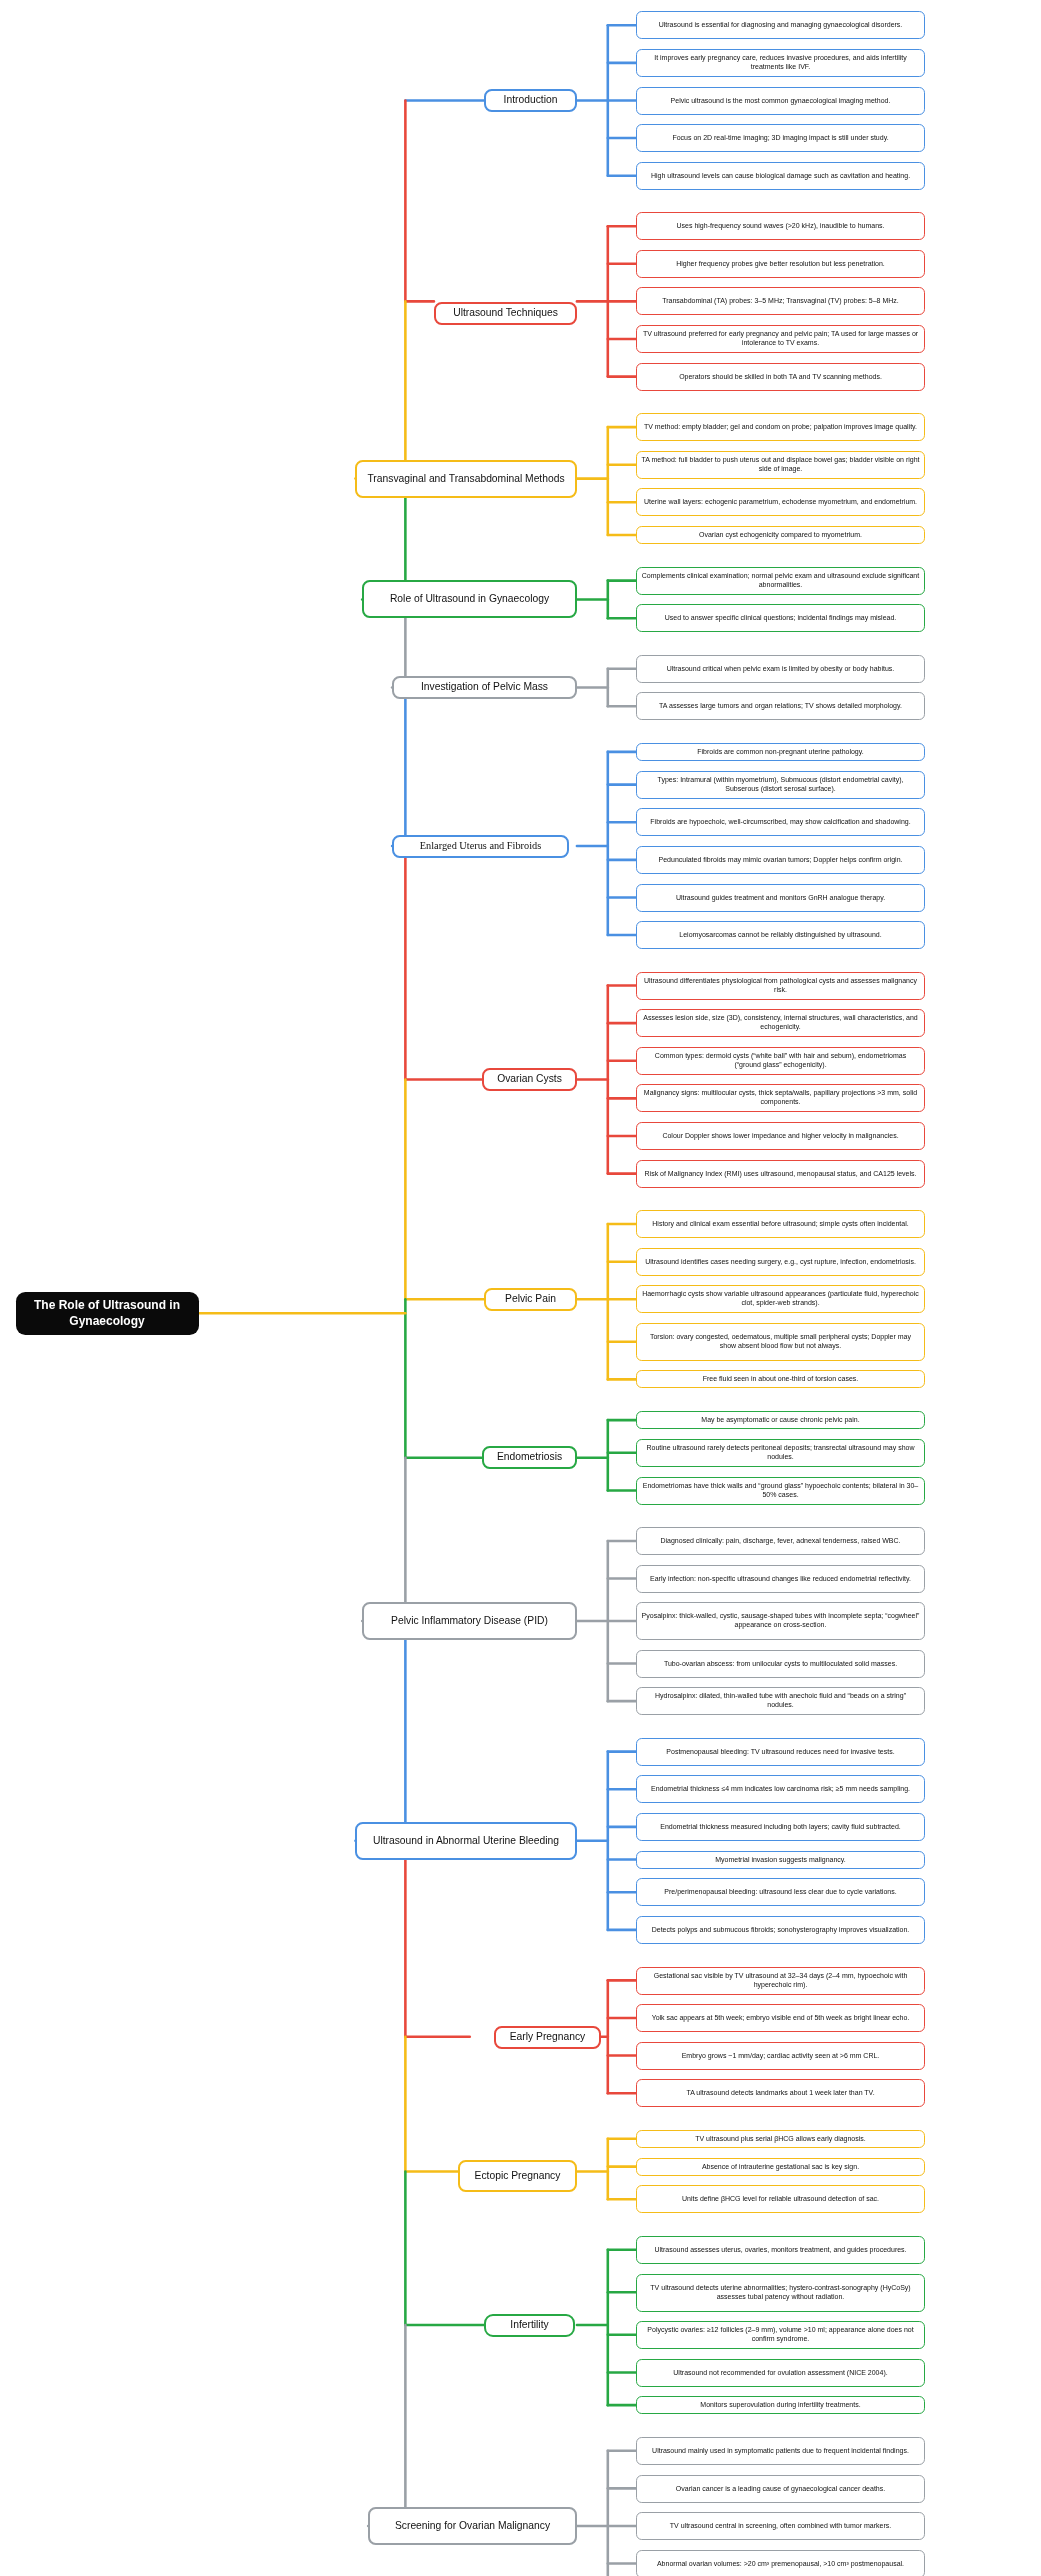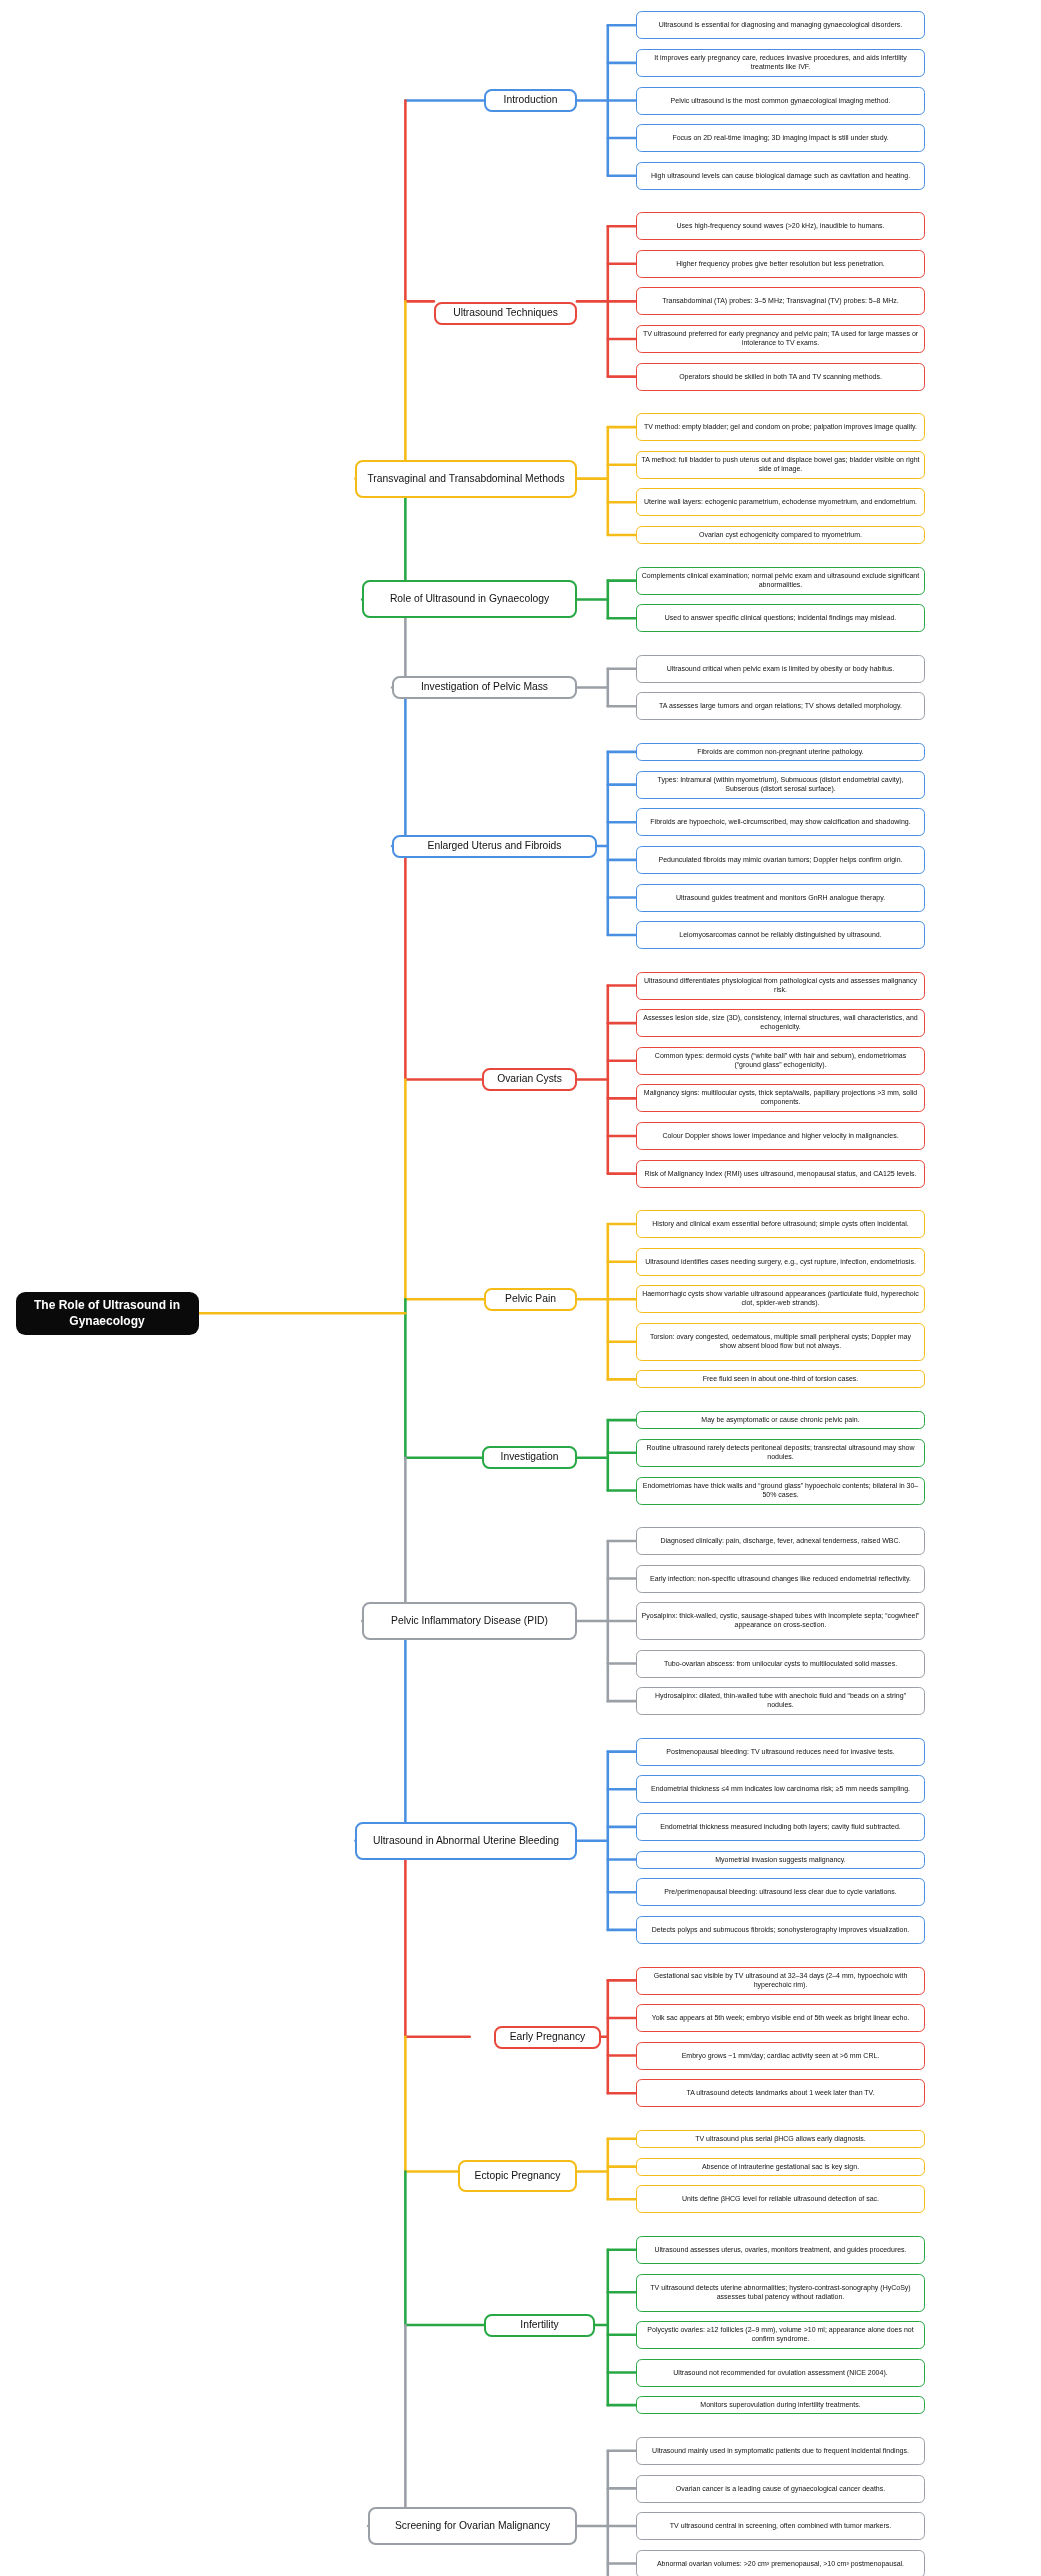--- a/index.html
+++ b/index.html
@@ -210,38 +210,38 @@
       <div class="node branch" style="left: 362px; top: 580px; width: 215px; height: 38px; border-color: rgb(39, 168, 68);">Role of Ultrasound in Gynaecology</div>
       <div class="node leaf" style="left: 636px; top: 655px; width: 289px; height: 28px; border-color: rgb(154, 160, 166);">Ultrasound critical when pelvic exam is limited by obesity or body habitus.</div>
       <div class="node leaf" style="left: 636px; top: 692px; width: 289px; height: 28px; border-color: rgb(154, 160, 166);">TA assesses large tumors and organ relations; TV shows detailed morphology.</div>
       <div class="node branch" style="left: 392px; top: 676px; width: 185px; height: 23px; border-color: rgb(154, 160, 166);">Investigation of Pelvic Mass</div>
       <div class="node leaf" style="left: 636px; top: 743px; width: 289px; height: 18px; border-color: rgb(74, 144, 226);">Fibroids are common non-pregnant uterine pathology.</div>
       <div class="node leaf" style="left: 636px; top: 771px; width: 289px; height: 28px; border-color: rgb(74, 144, 226);">Types: Intramural (within myometrium), Submucous (distort endometrial cavity), Subserous (distort serosal surface).</div>
       <div class="node leaf" style="left: 636px; top: 808px; width: 289px; height: 28px; border-color: rgb(74, 144, 226);">Fibroids are hypoechoic, well-circumscribed, may show calcification and shadowing.</div>
       <div class="node leaf" style="left: 636px; top: 846px; width: 289px; height: 28px; border-color: rgb(74, 144, 226);">Pedunculated fibroids may mimic ovarian tumors; Doppler helps confirm origin.</div>
       <div class="node leaf" style="left: 636px; top: 884px; width: 289px; height: 28px; border-color: rgb(74, 144, 226);">Ultrasound guides treatment and monitors GnRH analogue therapy.</div>
       <div class="node leaf" style="left: 636px; top: 921px; width: 289px; height: 28px; border-color: rgb(74, 144, 226);">Leiomyosarcomas cannot be reliably distinguished by ultrasound.</div>
-      <div class="node branch" style="left: 392px; top: 835px; width: 205px; height: 23px; border-color: rgb(74, 144, 226);">Enlarged Uterus and Fibroids</div>
+      <div class="node branch" style="left: 392px; top: 835px; width: 177px; height: 23px; border-color: rgb(74, 144, 226); font-family: Liberation Serif, serif;">Enlarged Uterus and Fibroids</div>
       <div class="node leaf" style="left: 636px; top: 972px; width: 289px; height: 28px; border-color: rgb(232, 72, 60);">Ultrasound differentiates physiological from pathological cysts and assesses malignancy risk.</div>
       <div class="node leaf" style="left: 636px; top: 1009px; width: 289px; height: 28px; border-color: rgb(232, 72, 60);">Assesses lesion side, size (3D), consistency, internal structures, wall characteristics, and echogenicity.</div>
       <div class="node leaf" style="left: 636px; top: 1047px; width: 289px; height: 28px; border-color: rgb(232, 72, 60);">Common types: dermoid cysts (“white ball” with hair and sebum), endometriomas (“ground glass” echogenicity).</div>
       <div class="node leaf" style="left: 636px; top: 1084px; width: 289px; height: 28px; border-color: rgb(232, 72, 60);">Malignancy signs: multilocular cysts, thick septa/walls, papillary projections &gt;3 mm, solid components.</div>
       <div class="node leaf" style="left: 636px; top: 1122px; width: 289px; height: 28px; border-color: rgb(232, 72, 60);">Colour Doppler shows lower impedance and higher velocity in malignancies.</div>
       <div class="node leaf" style="left: 636px; top: 1160px; width: 289px; height: 28px; border-color: rgb(232, 72, 60);">Risk of Malignancy Index (RMI) uses ultrasound, menopausal status, and CA125 levels.</div>
       <div class="node branch" style="left: 482px; top: 1068px; width: 95px; height: 23px; border-color: rgb(232, 72, 60);">Ovarian Cysts</div>
       <div class="node leaf" style="left: 636px; top: 1210px; width: 289px; height: 28px; border-color: rgb(245, 188, 24);">History and clinical exam essential before ultrasound; simple cysts often incidental.</div>
       <div class="node leaf" style="left: 636px; top: 1248px; width: 289px; height: 28px; border-color: rgb(245, 188, 24);">Ultrasound identifies cases needing surgery, e.g., cyst rupture, infection, endometriosis.</div>
       <div class="node leaf" style="left: 636px; top: 1285px; width: 289px; height: 28px; border-color: rgb(245, 188, 24);">Haemorrhagic cysts show variable ultrasound appearances (particulate fluid, hyperechoic clot, spider-web strands).</div>
       <div class="node leaf" style="left: 636px; top: 1323px; width: 289px; height: 38px; border-color: rgb(245, 188, 24);">Torsion: ovary congested, oedematous, multiple small peripheral cysts; Doppler may show absent blood flow but not always.</div>
       <div class="node leaf" style="left: 636px; top: 1370px; width: 289px; height: 18px; border-color: rgb(245, 188, 24);">Free fluid seen in about one-third of torsion cases.</div>
       <div class="node branch" style="left: 484px; top: 1288px; width: 93px; height: 23px; border-color: rgb(245, 188, 24);">Pelvic Pain</div>
       <div class="node leaf" style="left: 636px; top: 1411px; width: 289px; height: 18px; border-color: rgb(39, 168, 68);">May be asymptomatic or cause chronic pelvic pain.</div>
       <div class="node leaf" style="left: 636px; top: 1439px; width: 289px; height: 28px; border-color: rgb(39, 168, 68);">Routine ultrasound rarely detects peritoneal deposits; transrectal ultrasound may show nodules.</div>
       <div class="node leaf" style="left: 636px; top: 1477px; width: 289px; height: 28px; border-color: rgb(39, 168, 68);">Endometriomas have thick walls and “ground glass” hypoechoic contents; bilateral in 30–50% cases.</div>
-      <div class="node branch" style="left: 482px; top: 1446px; width: 95px; height: 23px; border-color: rgb(39, 168, 68);">Investigation</div>
+      <div class="node branch" style="left: 482px; top: 1446px; width: 95px; height: 23px; border-color: rgb(39, 168, 68);">Endometriosis</div>
       <div class="node leaf" style="left: 636px; top: 1527px; width: 289px; height: 28px; border-color: rgb(154, 160, 166);">Diagnosed clinically: pain, discharge, fever, adnexal tenderness, raised WBC.</div>
       <div class="node leaf" style="left: 636px; top: 1565px; width: 289px; height: 28px; border-color: rgb(154, 160, 166);">Early infection: non-specific ultrasound changes like reduced endometrial reflectivity.</div>
       <div class="node leaf" style="left: 636px; top: 1602px; width: 289px; height: 38px; border-color: rgb(154, 160, 166);">Pyosalpinx: thick-walled, cystic, sausage-shaped tubes with incomplete septa; “cogwheel” appearance on cross-section.</div>
       <div class="node leaf" style="left: 636px; top: 1650px; width: 289px; height: 28px; border-color: rgb(154, 160, 166);">Tubo-ovarian abscess: from unilocular cysts to multiloculated solid masses.</div>
       <div class="node leaf" style="left: 636px; top: 1687px; width: 289px; height: 28px; border-color: rgb(154, 160, 166);">Hydrosalpinx: dilated, thin-walled tube with anechoic fluid and “beads on a string” nodules.</div>
       <div class="node branch" style="left: 362px; top: 1602px; width: 215px; height: 38px; border-color: rgb(154, 160, 166);">Pelvic Inflammatory Disease (PID)</div>
       <div class="node leaf" style="left: 636px; top: 1738px; width: 289px; height: 28px; border-color: rgb(74, 144, 226);">Postmenopausal bleeding: TV ultrasound reduces need for invasive tests.</div>
       <div class="node leaf" style="left: 636px; top: 1775px; width: 289px; height: 28px; border-color: rgb(74, 144, 226);">Endometrial thickness ≤4 mm indicates low carcinoma risk; ≥5 mm needs sampling.</div>
       <div class="node leaf" style="left: 636px; top: 1813px; width: 289px; height: 28px; border-color: rgb(74, 144, 226);">Endometrial thickness measured including both layers; cavity fluid subtracted.</div>
       <div class="node leaf" style="left: 636px; top: 1851px; width: 289px; height: 18px; border-color: rgb(74, 144, 226);">Myometrial invasion suggests malignancy.</div>
@@ -255,21 +255,21 @@
       <div class="node branch" style="left: 494px; top: 2026px; width: 107px; height: 23px; border-color: rgb(232, 72, 60);">Early Pregnancy</div>
       <div class="node leaf" style="left: 636px; top: 2130px; width: 289px; height: 18px; border-color: rgb(245, 188, 24);">TV ultrasound plus serial βHCG allows early diagnosis.</div>
       <div class="node leaf" style="left: 636px; top: 2158px; width: 289px; height: 18px; border-color: rgb(245, 188, 24);">Absence of intrauterine gestational sac is key sign.</div>
       <div class="node leaf" style="left: 636px; top: 2185px; width: 289px; height: 28px; border-color: rgb(245, 188, 24);">Units define βHCG level for reliable ultrasound detection of sac.</div>
       <div class="node branch" style="left: 458px; top: 2160px; width: 119px; height: 32px; border-color: rgb(245, 188, 24);">Ectopic Pregnancy</div>
       <div class="node leaf" style="left: 636px; top: 2236px; width: 289px; height: 28px; border-color: rgb(39, 168, 68);">Ultrasound assesses uterus, ovaries, monitors treatment, and guides procedures.</div>
       <div class="node leaf" style="left: 636px; top: 2274px; width: 289px; height: 38px; border-color: rgb(39, 168, 68);">TV ultrasound detects uterine abnormalities; hystero-contrast-sonography (HyCoSy) assesses tubal patency without radiation.</div>
       <div class="node leaf" style="left: 636px; top: 2321px; width: 289px; height: 28px; border-color: rgb(39, 168, 68);">Polycystic ovaries: ≥12 follicles (2–9 mm), volume &gt;10 ml; appearance alone does not confirm syndrome.</div>
       <div class="node leaf" style="left: 636px; top: 2359px; width: 289px; height: 28px; border-color: rgb(39, 168, 68);">Ultrasound not recommended for ovulation assessment (NICE 2004).</div>
       <div class="node leaf" style="left: 636px; top: 2396px; width: 289px; height: 18px; border-color: rgb(39, 168, 68);">Monitors superovulation during infertility treatments.</div>
-      <div class="node branch" style="left: 484px; top: 2314px; width: 111px; height: 23px; border-color: rgb(39, 168, 68);">Infertility</div>
+      <div class="node branch" style="left: 484px; top: 2314px; width: 91px; height: 23px; border-color: rgb(39, 168, 68); border-radius: 9px;">Infertility</div>
       <div class="node leaf" style="left: 636px; top: 2437px; width: 289px; height: 28px; border-color: rgb(154, 160, 166);">Ultrasound mainly used in symptomatic patients due to frequent incidental findings.</div>
       <div class="node leaf" style="left: 636px; top: 2475px; width: 289px; height: 28px; border-color: rgb(154, 160, 166);">Ovarian cancer is a leading cause of gynaecological cancer deaths.</div>
       <div class="node leaf" style="left: 636px; top: 2512px; width: 289px; height: 28px; border-color: rgb(154, 160, 166);">TV ultrasound central in screening, often combined with tumor markers.</div>
       <div class="node leaf" style="left: 636px; top: 2550px; width: 289px; height: 28px; border-color: rgb(154, 160, 166);">Abnormal ovarian volumes: &gt;20 cm³ premenopausal, &gt;10 cm³ postmenopausal.</div>
       <div class="node branch" style="left: 368px; top: 2507px; width: 209px; height: 38px; border-color: rgb(154, 160, 166);">Screening for Ovarian Malignancy</div>
       <div class="node root" style="left: 15.5px; top: 1292px; width: 183px; height: 43px;">The Role of Ultrasound in Gynaecology</div>
     </div>
 
 </div>
 

